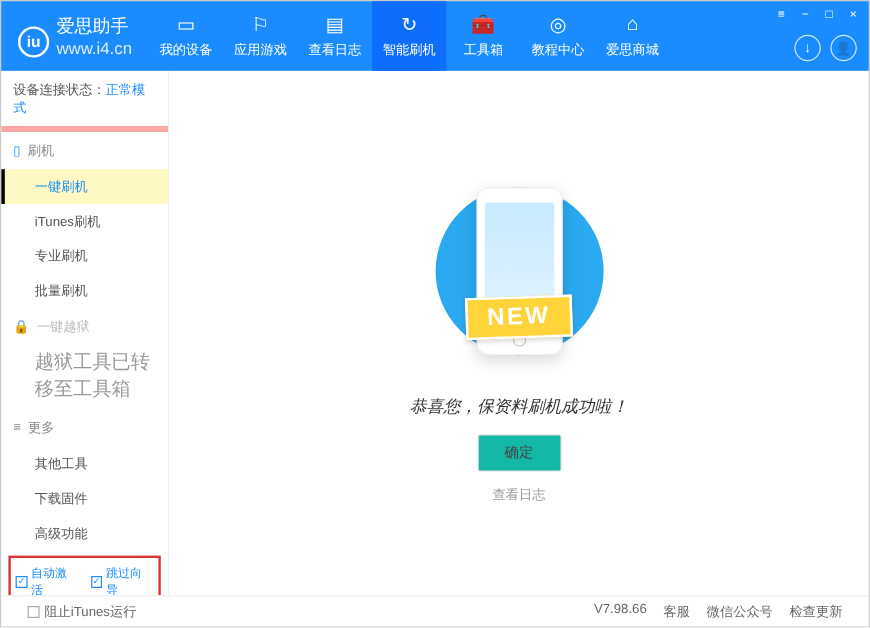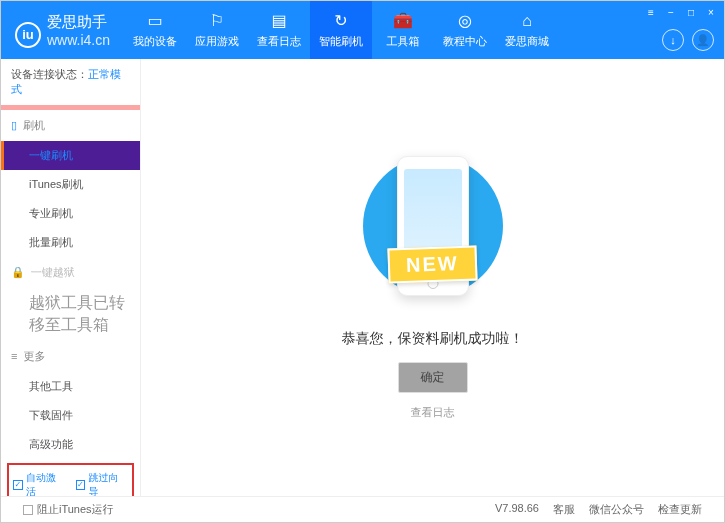--- a/index.html
+++ b/index.html
@@ -17,35 +17,35 @@
 .title-controls { position: absolute; right: 6px; top: 4px; display: flex; gap: 6px; font-size: 10px; }
 .title-btn { width: 14px; height: 14px; display: flex; align-items: center; justify-content: center; cursor: pointer; }
 .header-right { position: absolute; right: 10px; bottom: 8px; display: flex; gap: 8px; }
 .circle-btn { width: 22px; height: 22px; border: 1.5px solid rgba(255,255,255,.8); border-radius: 50%; display: flex; align-items: center; justify-content: center; font-size: 11px; cursor: pointer; }
 .body { flex: 1; display: flex; overflow: hidden; }
 .sidebar { width: 140px; border-right: 1px solid #eee; display: flex; flex-direction: column; font-size: 11px; color: #555; }
 .conn-status { padding: 8px 10px; font-size: 11px; border-bottom: 5px solid #fca5a5; }
 .conn-status .val { color: #1a8cff; }
 .side-section { padding: 8px 10px; display: flex; align-items: center; gap: 6px; color: #888; cursor: pointer; }
 .side-item { padding: 7px 10px 7px 28px; cursor: pointer; color: #555; }
-.side-item.active { color: #1a8cff; border-left: 3px solid #f97316; background: #4c1d95; padding-left: 25px; }
+.side-item.active { color: #1a8cff; border-left: 3px solid #000000; background: #fef9c3; padding-left: 25px; }
 .side-note { font-size: 16px; color: #999; padding: 4px 10px 4px 28px; line-height: 1.4; }
 .checks { border: 2px solid #d33; margin: 4px 6px; padding: 6px 4px; display: flex; gap: 10px; font-size: 10px; }
 .ck { display: flex; align-items: center; color: #1a8cff; gap: 3px; cursor: pointer; }
 .ck-box { width: 10px; height: 10px; border: 1px solid #1a8cff; display: inline-flex; align-items: center; justify-content: center; font-size: 8px; color: #1a8cff; }
 .device { padding: 6px 10px; }
 .main { flex: 1; display: flex; flex-direction: column; align-items: center; justify-content: center; position: relative; }
 .phone-box { width: 140px; height: 180px; position: relative; display: flex; align-items: center; justify-content: center; }
 .circle-bg { width: 140px; height: 140px; border-radius: 50%; background: #2aa9f0; position: absolute; }
 .phone { width: 72px; height: 140px; background: #fff; border-radius: 10px; position: relative; z-index: 2; box-shadow: 0 4px 12px rgba(0,0,0,.15); border: 1px solid #eee; }
 .phone::before { content: ""; position: absolute; top: 12px; left: 6px; right: 6px; bottom: 18px; background: linear-gradient(#c8eaff,#e3f4ff); border-radius: 3px; }
 .phone::after { content: ""; position: absolute; bottom: 6px; left: 50%; transform: translateX(-50%); width: 9px; height: 9px; border: 1px solid #ccc; border-radius: 50%; }
 .banner { position: absolute; z-index: 3; bottom: 34px; background: #ffd33a; color: #fff; font-weight: bold; font-size: 20px; padding: 4px 16px; letter-spacing: 2px; transform: rotate(-2deg); border: 2px solid #fff; box-shadow: 0 2px 4px rgba(0,0,0,.15); }
-.msg { margin-top: 14px; font-size: 14px; color: #333; }
-.confirm-btn { margin-top: 14px; border: 1px solid #ddd; background: #a3a3a3; padding: 6px 22px; font-size: 12px; cursor: pointer; color: #444; border-radius: 2px; }
+.msg { margin-top: 14px; font-size: 14px; color: #333; font-style: italic; }
+.confirm-btn { margin-top: 14px; border: 1px solid #ddd; background: #14b8a6; padding: 6px 22px; font-size: 12px; cursor: pointer; color: #444; border-radius: 2px; }
 .log-link { margin-top: 12px; font-size: 11px; color: #999; cursor: pointer; }
 .footer { height: 26px; border-top: 1px solid #eee; display: flex; align-items: center; font-size: 11px; color: #666; padding: 0 22px; }
 .footer .chk { display: flex; align-items: center; gap: 4px; cursor: pointer; }
 .footer .chk-box { width: 10px; height: 10px; border: 1px solid #aaa; display: inline-block; }
 .footer-right { margin-left: auto; display: flex; gap: 14px; }
 .footer-right span { cursor: pointer; text-align: center; }
 </style>
 </head>
 <body>
 

